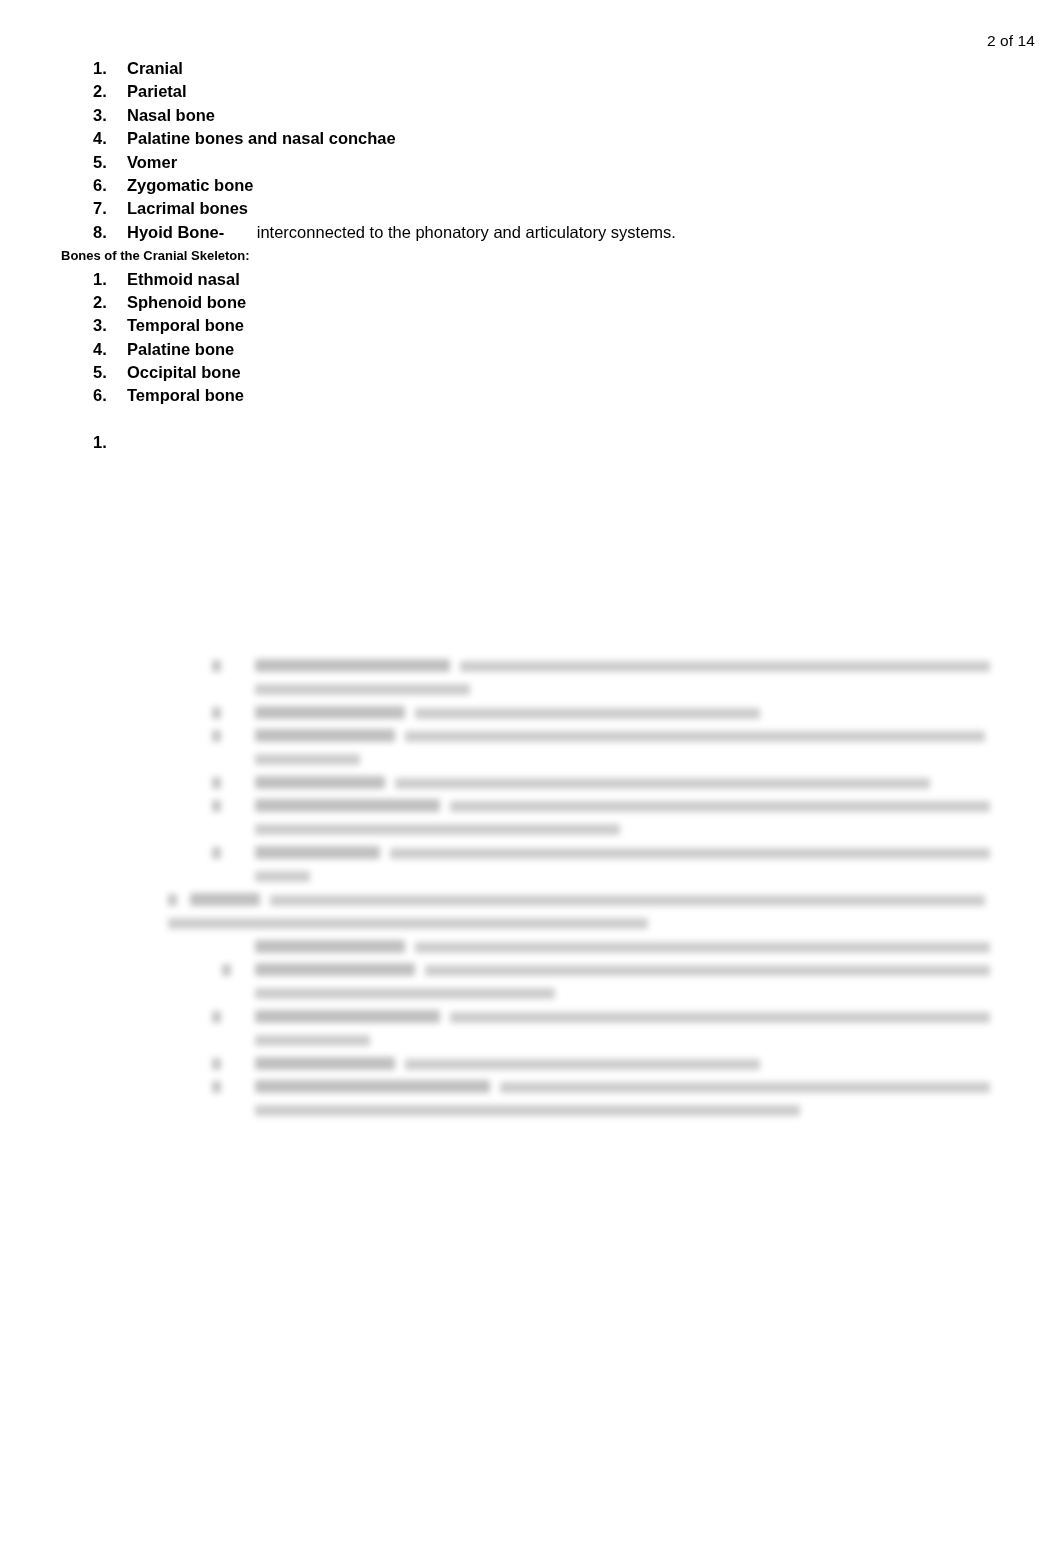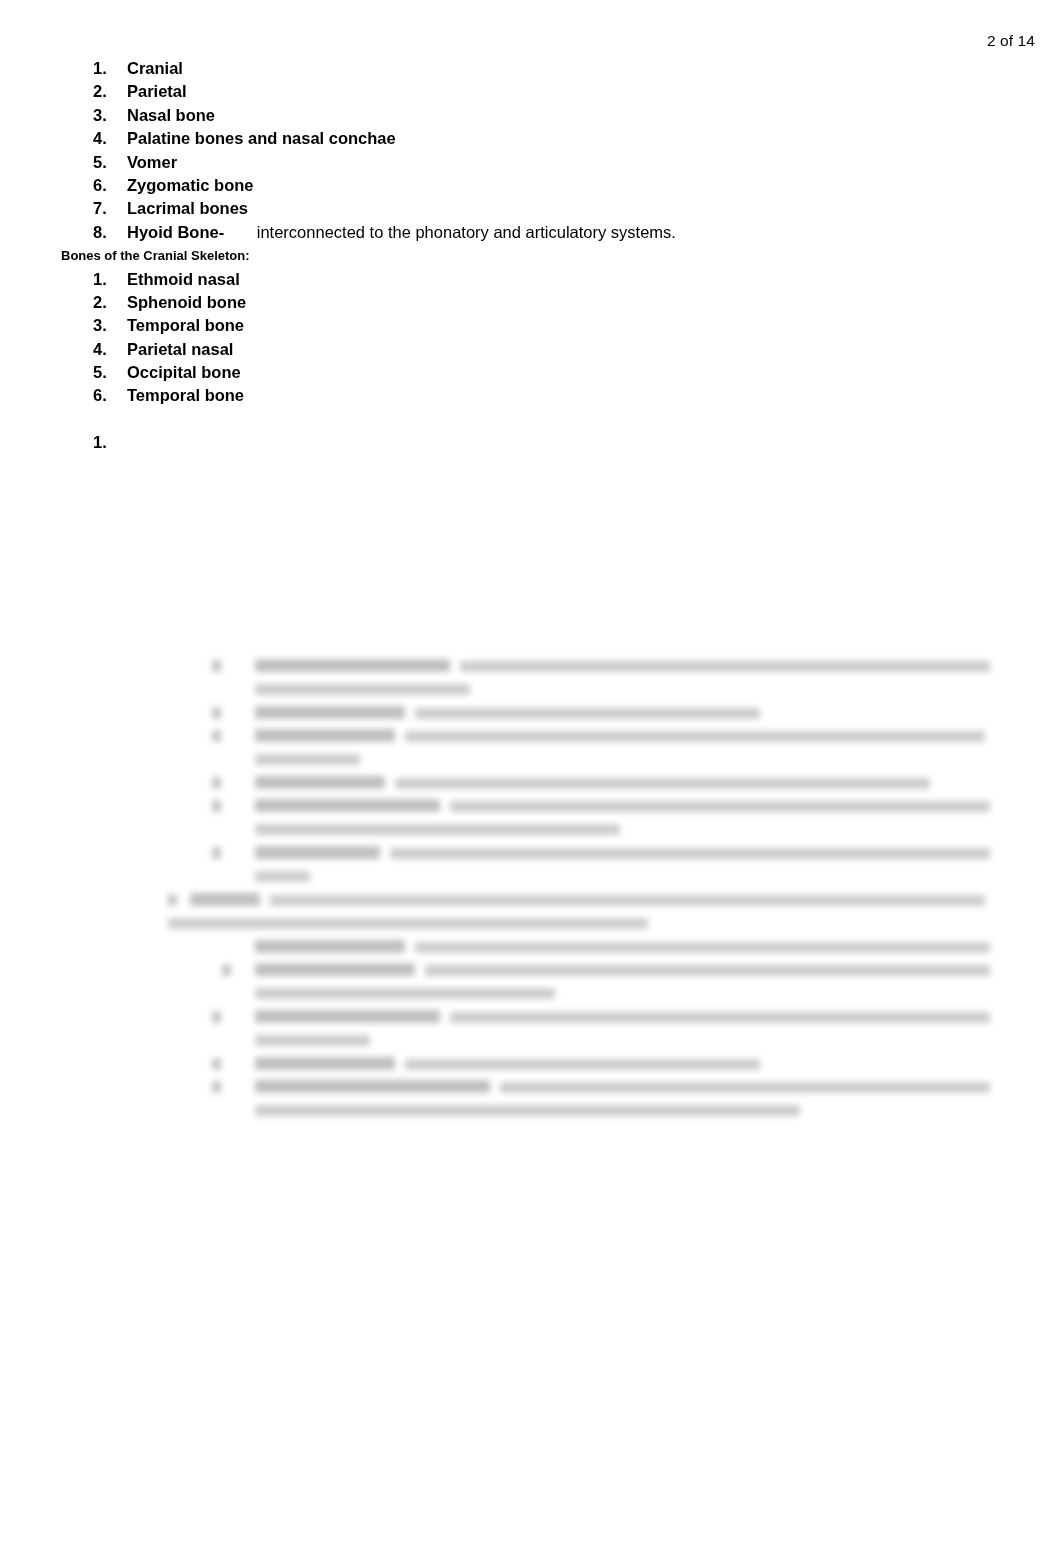--- a/index.html
+++ b/index.html
@@ -170,21 +170,21 @@
       <li class="li-row">
         <span class="li-num">2.</span>
         <span class="li-text">Sphenoid bone</span>
       </li>
       <li class="li-row">
         <span class="li-num">3.</span>
         <span class="li-text">Temporal bone</span>
       </li>
       <li class="li-row">
         <span class="li-num">4.</span>
-        <span class="li-text">Parietal nasal</span>
+        <span class="li-text">Palatine bone</span>
       </li>
       <li class="li-row">
         <span class="li-num">5.</span>
         <span class="li-text">Occipital bone</span>
       </li>
       <li class="li-row">
         <span class="li-num">6.</span>
         <span class="li-text">Temporal bone</span>
       </li>
     </ol>

